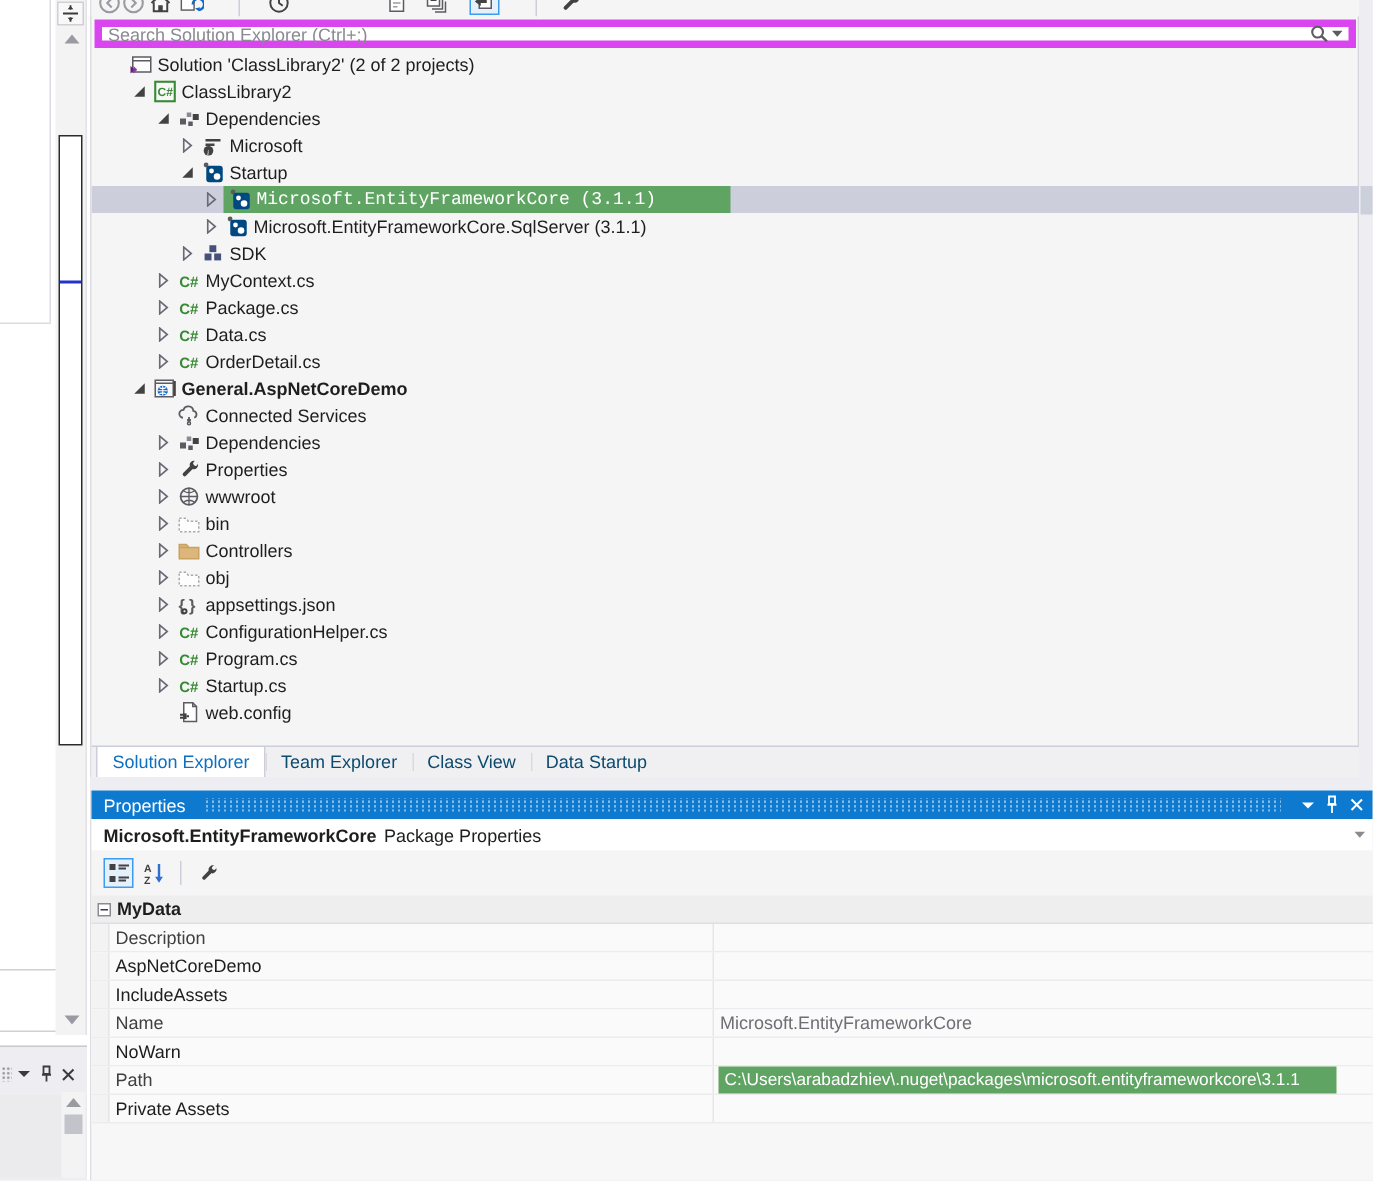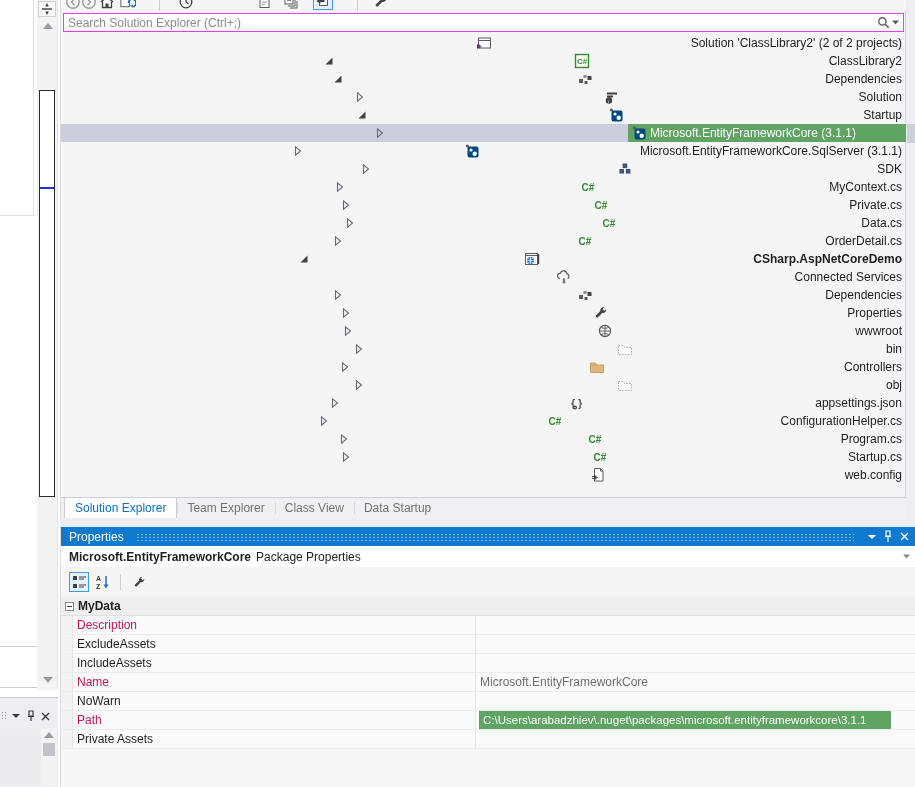--- a/index.html
+++ b/index.html
@@ -33,37 +33,37 @@
   
   #right-strip { position:absolute; left:905px; top:0; width:10px; height:518px; background:#eeeef2; border-left:1px solid #d6d6dc; }
   #right-marker { position:absolute; left:1px; top:124px; width:9px; height:19px; background:#ccd0db; }
 
   
   #solution-explorer { position:absolute; left:60px; top:0; width:845px; height:518px; background:#f5f5f6; border-left:1px solid #dcdce2; }
   #se-toolbar { position:absolute; left:0; top:0; width:845px; height:11px; overflow:hidden; background:#f5f5f6; }
   .tbi { position:absolute; top:-7px; width:17px; height:17px; display:flex; align-items:center; justify-content:center; }
   .tbi.boxed { border:1px solid #3d9bf0; background:#e4f1fb; top:-9px; width:20px; height:19px; }
   .tb-sep { position:absolute; top:0; width:1px; height:11px; background:#cccedb; }
-  #se-search { position:absolute; left:2px; top:13px; width:841px; height:19px; background:#ffffff; border:1px solid #d946ef; display:flex; align-items:center; }
+  #se-search { position:absolute; left:2px; top:13px; width:841px; height:19px; background:#ffffff; border:5px solid #d946ef; display:flex; align-items:center; }
   #se-search input { flex:1; border:none; outline:none; background:transparent; font-family:"Liberation Sans",sans-serif; font-size:12px; color:#1e1e1e; padding:0 4px; }
   #se-search input::placeholder { color:#8a8a92; }
   .search-btns { display:flex; align-items:center; gap:2px; padding-right:4px; }
 
   #se-tree { position:absolute; left:0; top:34px; width:845px; height:463px; overflow:hidden; }
-  .tree-row { position:relative; height:18px; display:flex; align-items:center; white-space:nowrap;justify-content:space-between; }
-  .tree-row.selected { background:#cccedb; }
+  .tree-row { position:relative; height:18px; display:flex; align-items:center; white-space:nowrap; }
+  .tree-row.selected { background:#cccedb;font-family:Liberation Mono, monospace; }
   .t-indent { flex:0 0 auto; }
   .t-arrow { flex:0 0 16px; height:18px; display:flex; align-items:center; justify-content:center; }
   .t-icon { flex:0 0 18px; height:16px; display:flex; align-items:center; justify-content:center; }
   .t-label { padding-left:2px; padding-right:4px; }
   .t-bold { font-weight:bold; }
   .green-wrap { display:flex; align-items:center; height:18px; background:#5fa463; color:#ffffff; padding:0 46px 0 2px; }
 
   #se-tabs { position:absolute; left:0; top:497px; width:845px; height:21px; background:#f0f0f2; border-top:1px solid #cccedb; display:flex; align-items:stretch; }
-  .se-tab { display:flex; align-items:center; padding:0 10px; color:#737373; position:relative; }
+  .se-tab { display:flex; align-items:center; padding:0 10px; color:#0c4a6e; position:relative; }
   .se-tab.active { background:#ffffff; color:#0e70c0; border-left:1px solid #cccedb; border-right:1px solid #cccedb; margin-left:3px; }
   .se-tab + .se-tab:not(.active)::before { content:""; position:absolute; left:0; top:4px; bottom:4px; width:1px; background:#d9d9de; }
 
   
   #properties-panel { position:absolute; left:60px; top:527px; width:855px; height:260px; background:#f5f5f6; border-left:1px solid #dcdce2; }
   #props-title { position:absolute; left:0; top:0; width:855px; height:19px; background:#0d7ad0; color:#ffffff; display:flex; align-items:center; padding:0 4px 0 8px; }
   #props-title .ttl { font-size:12px; }
   .drag-dots { flex:1; height:9px; margin:0 10px 0 12px; background-image:radial-gradient(rgba(255,255,255,.48) .9px, transparent 1px); background-size:4px 3px; background-position:0 1px; }
   .tw-btn { width:16px; height:16px; display:flex; align-items:center; justify-content:center; }
 
@@ -77,21 +77,21 @@
   .pt-btn.sel { border:1px solid #3d9bf0; background:#e4f1fb; }
   .pt-sep { width:1px; height:16px; background:#cccedb; margin:0 3px; }
 
   #props-grid { position:absolute; left:0; top:70px; width:855px; height:190px; background:#f7f7f8; }
   .cat-row { height:19px; background:#eeeeef; border-bottom:1px solid #e0e0e3; display:flex; align-items:center; font-weight:bold; }
   .cat-toggle { width:9px; height:9px; border:1px solid #8a8a92; background:#fff; margin:0 4px 0 4px; position:relative; }
   .cat-toggle::after { content:""; position:absolute; left:1px; top:3px; width:5px; height:1px; background:#3b3b3b; }
   .prop-row { height:19px; display:flex; align-items:stretch; border-bottom:1px solid #ececee; background:#fafafa; }
   .p-indent { flex:0 0 12px; background:#f3f3f4; border-right:1px solid #e6e6e8; }
   .p-label { flex:0 0 403px; display:flex; align-items:center; padding-left:4px; border-right:1px solid #e6e6e8; }
-  .p-label.ro { color:#be185d; }
+  .p-label.ro { color:#404040; }
   .p-value { flex:1; display:flex; align-items:center; padding-left:4px; color:#6e6e74; overflow:hidden; }
   .p-value .val-green { background:#5fa463; color:#ffffff; height:37px; display:flex; align-items:center; padding:0 4px; margin-left:-1px; width:412px; white-space:nowrap; overflow:hidden; font-size:11.5px; }
 
   svg { display:block; }
 </style>
 </head>
 <body>
 
 <div id="stage">
 
@@ -280,21 +280,21 @@
               <path d="M2.5 0.8l5 4.2-5 4.2z" fill="none" stroke="#6a6a75" stroke-width="1.1"></path>
             </svg>
           </span>
           <span class="t-icon">
             <svg width="16" height="16" viewBox="0 0 16 16">
               <path d="M3 4.5h10M3 7.5h6" stroke="#424242" stroke-width="1.8"></path>
               <circle cx="5" cy="11.5" r="3.2" fill="#424242"></circle>
               <text x="4" y="14" font-size="5" fill="#ffffff" font-family="Liberation Serif,serif" font-style="italic">i</text>
             </svg>
           </span>
-          <span class="t-label">Solution</span>
+          <span class="t-label">Microsoft</span>
         </div>
         <div class="tree-row">
           <span class="t-indent" style="width: 56px;"></span>
           <span class="t-arrow">
             <svg width="10" height="10" viewBox="0 0 10 10">
               <path d="M8.5 1.5v7h-7z" fill="#424242"></path>
             </svg>
           </span>
           <span class="t-icon">
             <svg width="16" height="16" viewBox="0 0 16 16">
@@ -377,21 +377,21 @@
           <span class="t-arrow">
             <svg width="10" height="10" viewBox="0 0 10 10">
               <path d="M2.5 0.8l5 4.2-5 4.2z" fill="none" stroke="#6a6a75" stroke-width="1.1"></path>
             </svg>
           </span>
           <span class="t-icon">
             <svg width="16" height="16" viewBox="0 0 16 16">
               <text x="1.5" y="12" font-size="10" font-weight="bold" fill="#388a34" font-family="Liberation Sans,sans-serif">C#</text>
             </svg>
           </span>
-          <span class="t-label">Private.cs</span>
+          <span class="t-label">Package.cs</span>
         </div>
         <div class="tree-row">
           <span class="t-indent" style="width: 40px;"></span>
           <span class="t-arrow">
             <svg width="10" height="10" viewBox="0 0 10 10">
               <path d="M2.5 0.8l5 4.2-5 4.2z" fill="none" stroke="#6a6a75" stroke-width="1.1"></path>
             </svg>
           </span>
           <span class="t-icon">
             <svg width="16" height="16" viewBox="0 0 16 16">
@@ -423,21 +423,21 @@
           </span>
           <span class="t-icon">
             <svg width="16" height="16" viewBox="0 0 16 16">
               <rect x="1.5" y="2.5" width="12" height="11" fill="#f8f8f8" stroke="#5b5b61"></rect>
               <path d="M1.5 4.5h12" stroke="#5b5b61"></path>
               <circle cx="6.5" cy="9.5" r="3.4" fill="#1068c6"></circle>
               <path d="M3.2 9.5h6.6M6.5 6.1v6.8M4.2 7.3c1.5 1 3.1 1 4.6 0M4.2 11.7c1.5-1 3.1-1 4.6 0" stroke="#ffffff" stroke-width="0.7" fill="none"></path>
               <path d="M14.5 3v10" stroke="#424242" stroke-width="1.4"></path>
             </svg>
           </span>
-          <span class="t-label t-bold">CSharp.AspNetCoreDemo</span>
+          <span class="t-label t-bold">General.AspNetCoreDemo</span>
         </div>
         <div class="tree-row">
           <span class="t-indent" style="width: 40px;"></span>
           <span class="t-arrow"></span>
           <span class="t-icon">
             <svg width="16" height="16" viewBox="0 0 16 16">
               <path d="M4 9.5a2.6 2.6 0 0 1 .3-5.2 3.4 3.4 0 0 1 6.6.6 2.4 2.4 0 0 1 .6 4.6" fill="none" stroke="#5b5b61" stroke-width="1.2"></path>
               <path d="M8 9v3.5M6.7 11h2.6" stroke="#5b5b61" stroke-width="1.2"></path>
               <circle cx="8" cy="13.2" r="1" fill="none" stroke="#5b5b61" stroke-width="1"></circle>
             </svg>
@@ -683,21 +683,21 @@
         <span>MyData</span>
       </div>
       <div id="prop-rows">
           <div class="prop-row">
             <span class="p-indent"></span>
             <span class="p-label ro">Description</span>
             <span class="p-value"></span>
           </div>
           <div class="prop-row">
             <span class="p-indent"></span>
-            <span class="p-label">ExcludeAssets</span>
+            <span class="p-label">AspNetCoreDemo</span>
             <span class="p-value"></span>
           </div>
           <div class="prop-row">
             <span class="p-indent"></span>
             <span class="p-label">IncludeAssets</span>
             <span class="p-value"></span>
           </div>
           <div class="prop-row">
             <span class="p-indent"></span>
             <span class="p-label ro">Name</span>

